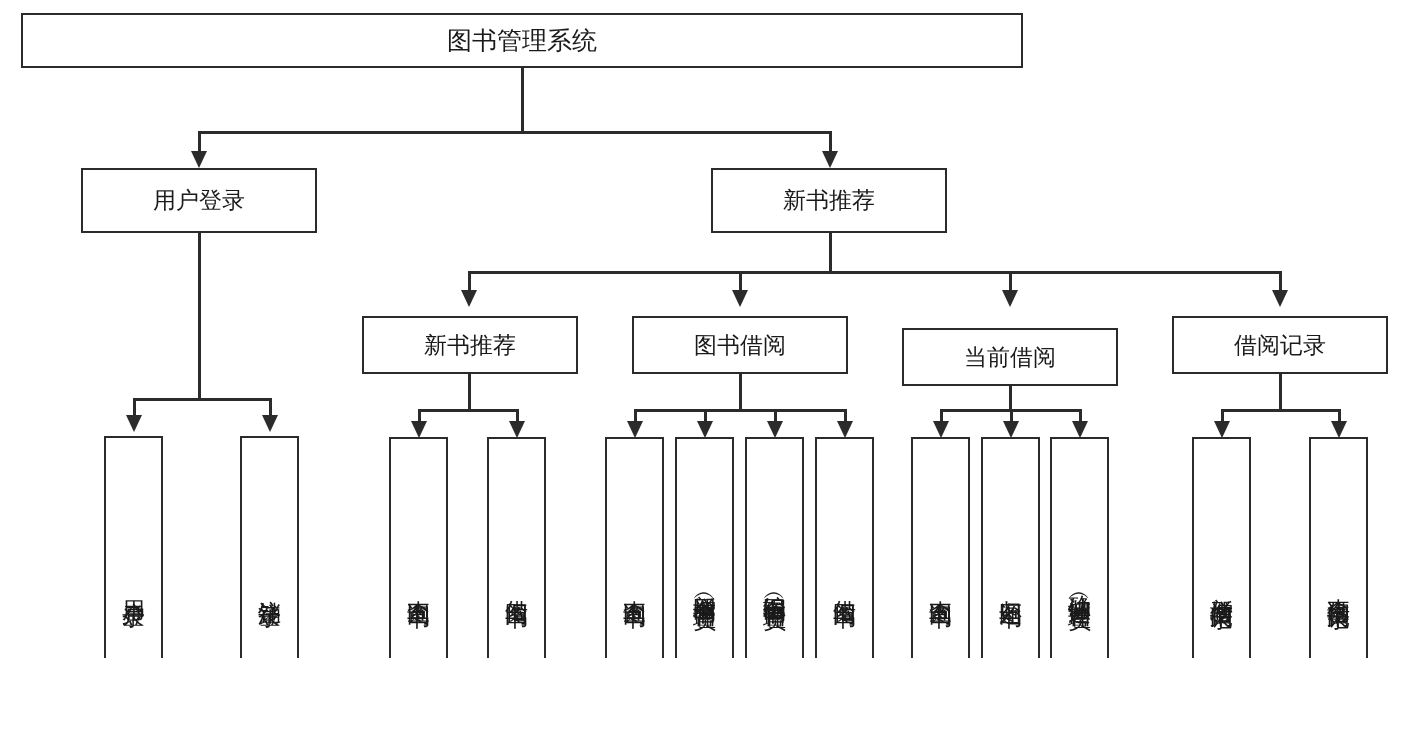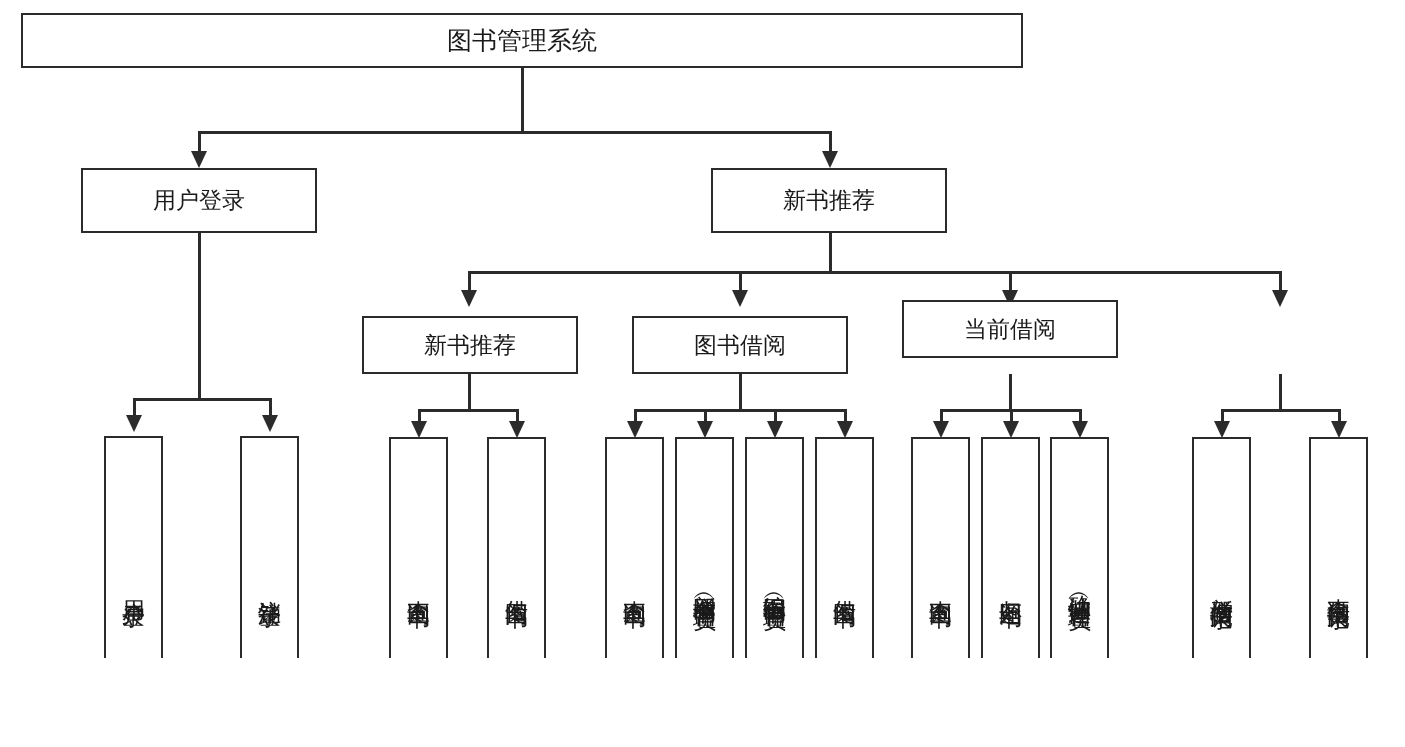--- a/index.html
+++ b/index.html
@@ -136,22 +136,25 @@
   <div class="arrow" style="left:1002px; top:290px;"></div>
   <div class="vline" style="left:1279px; top:271px; height:22px;"></div>
   <div class="arrow" style="left:1272px; top:290px;"></div>
 
   <div class="node level3" style="left:362px; top:316px; width:216px; height:58px;">
     <span>新书推荐</span>
   </div>
   <div class="node level3" style="left:632px; top:316px; width:216px; height:58px;">
     <span>图书借阅</span>
   </div>
-  <div class="node level3" style="left:902px; top:300px; width:216px; height:58px;justify-content:center;">
+  <div class="node level3" style="left:902px; top:328px; width:216px; height:58px;justify-content:center;">
     <span>当前借阅</span>
+  </div>
+  <div class="node level3" style="left:1172px; top:316px; width:216px; height:58px;">
+    <span>借阅记录</span>
   </div>
 
   <div class="vline" style="left:468px; top:374px; height:35px;"></div>
   <div class="hline" style="left:418px; top:409px; width:101px;"></div>
   <div class="vline" style="left:418px; top:409px; height:16px;"></div>
   <div class="arrow" style="left:411px; top:421px;"></div>
   <div class="vline" style="left:516px; top:409px; height:16px;"></div>
   <div class="arrow" style="left:509px; top:421px;"></div>
 
   <div class="node leaf" style="left:389px; top:437px; width:59px; height:298px;">

